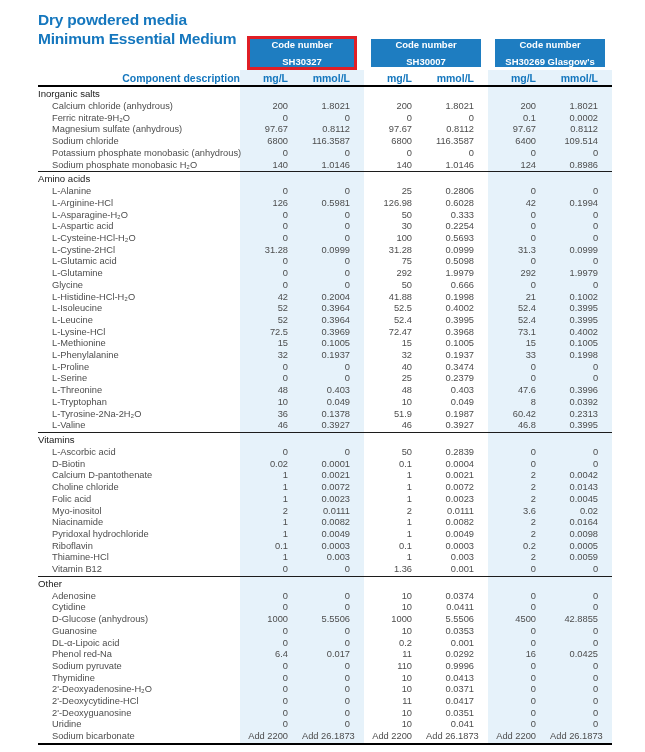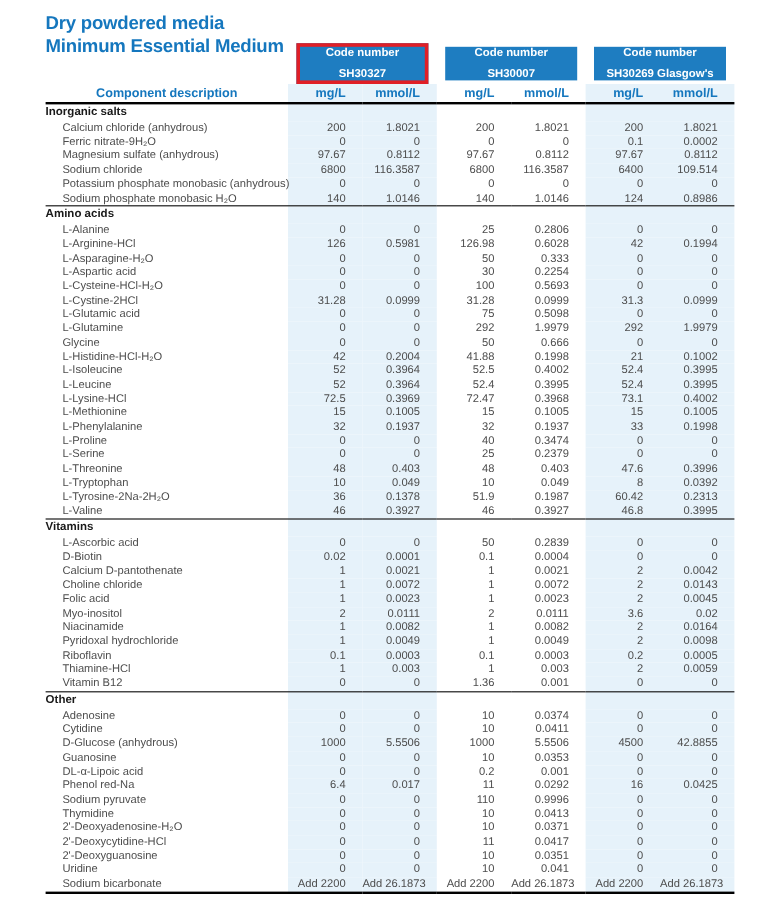--- a/index.html
+++ b/index.html
@@ -22,29 +22,29 @@
   col.c-num{width:62px;}
   thead th{padding:0;font-weight:700;vertical-align:top;}
   .box-row th{height:33px;}
   .codebox{
     margin:3px 7px 0 7px;height:28px;background:var(--blue);color:#ffffff;
     font-size:9.5px;font-weight:700;line-height:11px;text-align:center;
     display:flex;flex-direction:column;justify-content:space-between;
   }
   .codebox.highlight{margin-top:0;border:3px solid var(--red);}
   .sub-row th{height:15px;border-bottom:2px solid #000;vertical-align:middle;}
-  .comp-head{color:var(--title-blue);font-size:10.5px;text-align:center;}
+  .comp-head{color:var(--title-blue);font-size:10.5px;text-align:right;}
   .unit{color:var(--title-blue);font-size:10.5px;text-align:right;padding-right:14px !important;white-space:nowrap;}
   .band{background:var(--band);}
   tbody td{padding:0;height:11.7px;line-height:11.7px;font-size:9.3px;white-space:nowrap;overflow:visible;}
   td.comp{padding-left:14px;text-align:left;color:var(--ink);}
   td.num{text-align:right;padding-right:14px;color:var(--ink);}
   tr.section-row td{border-top:1.5px solid #1c1c1c;height:13px;line-height:14px;}
   tbody tr.section-row:first-child td{border-top:none;}
-  td.sec-name{font-weight:700;color:var(--dark);font-size:9.6px;text-align:left;}
+  td.sec-name{font-weight:400;color:var(--dark);font-size:9.6px;text-align:left;}
   tr.last-row td{border-bottom:2px solid #000;}
 </style>
 </head>
 <body>
 
 <div class="page">
 
   <div class="title">
     <div>Dry powdered media</div>
     <div>Minimum Essential Medium</div>

